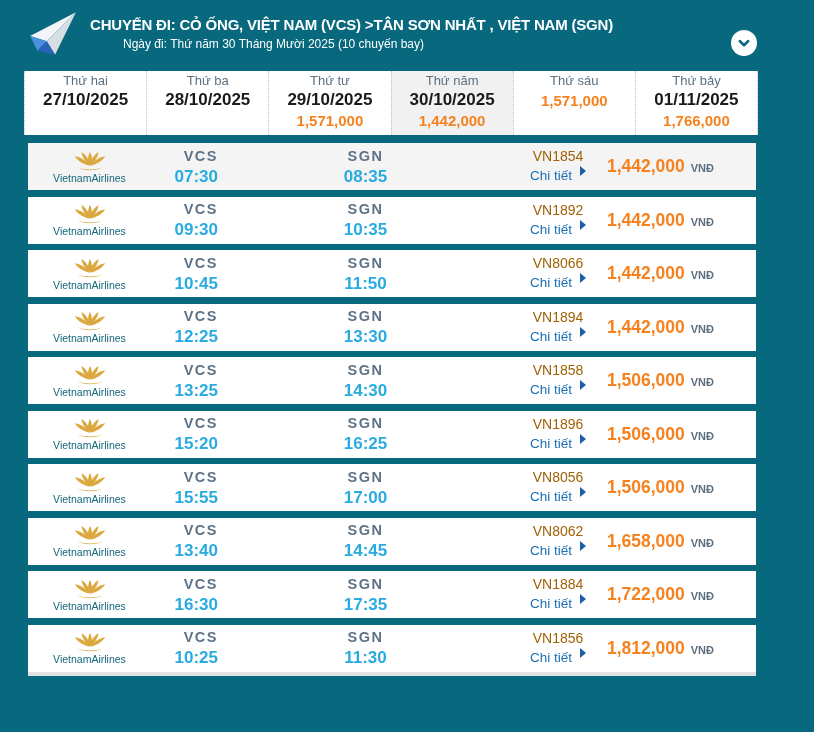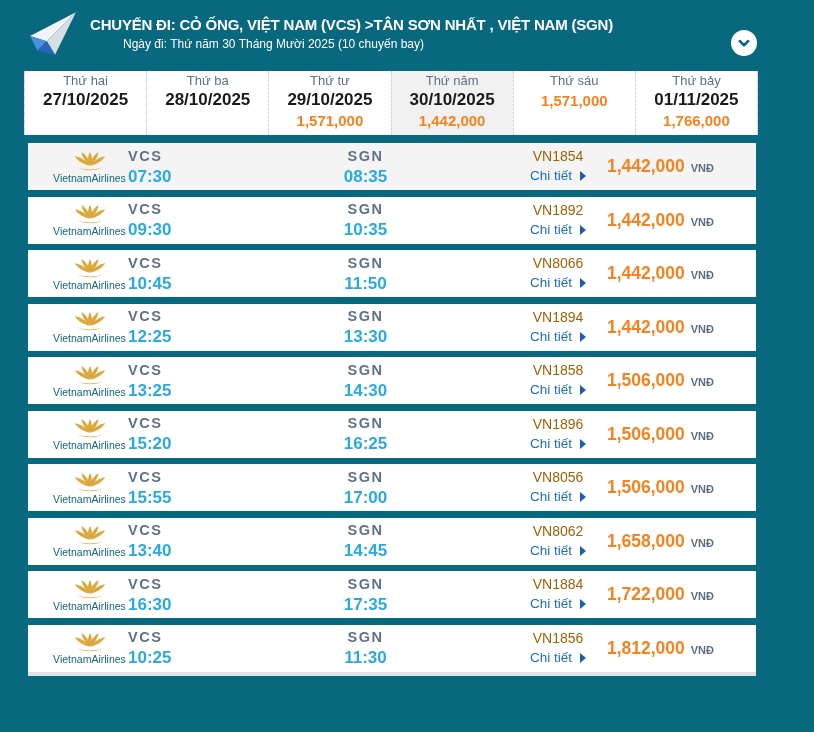--- a/index.html
+++ b/index.html
@@ -81,21 +81,21 @@
   .flight-row.highlighted { background: #F4F4F5; }
   .logo-cell {
     grid-column: 1;
     display: flex;
     flex-direction: column;
     align-items: center;
     justify-content: center;
     padding-left: 23px;
   }
   .airline-name { font-size: 10.5px; color: #13677A; margin-top: 1px; }
-  .cell-from { grid-column: 2; text-align: left; }
+  .cell-from { grid-column: 2; text-align: right; }
   .cell-to   { grid-column: 4; text-align: center; }
   .cell-info { grid-column: 6; text-align: center; }
   .code {
     font-size: 14.5px;
     font-weight: bold;
     color: #5E7286;
     letter-spacing: 1.5px;
     line-height: 19px;
   }
   .time {
@@ -104,21 +104,20 @@
     color: #29ABE2;
     line-height: 21px;
   }
   .flight-no { font-size: 14px; color: #a16207; line-height: 19px; }
   .details-link {
     font-size: 13.5px;
     color: #1B6FB5;
     cursor: pointer;
     line-height: 20px;
     display: inline-flex;
-    align-items: center;
     gap: 8px;
   }
   .details-arrow {
     width: 0; height: 0;
     border-left: 6px solid #1C5FA8;
     border-top: 5px solid transparent;
     border-bottom: 5px solid transparent;
     display: inline-block;
   }
   .cell-price {

